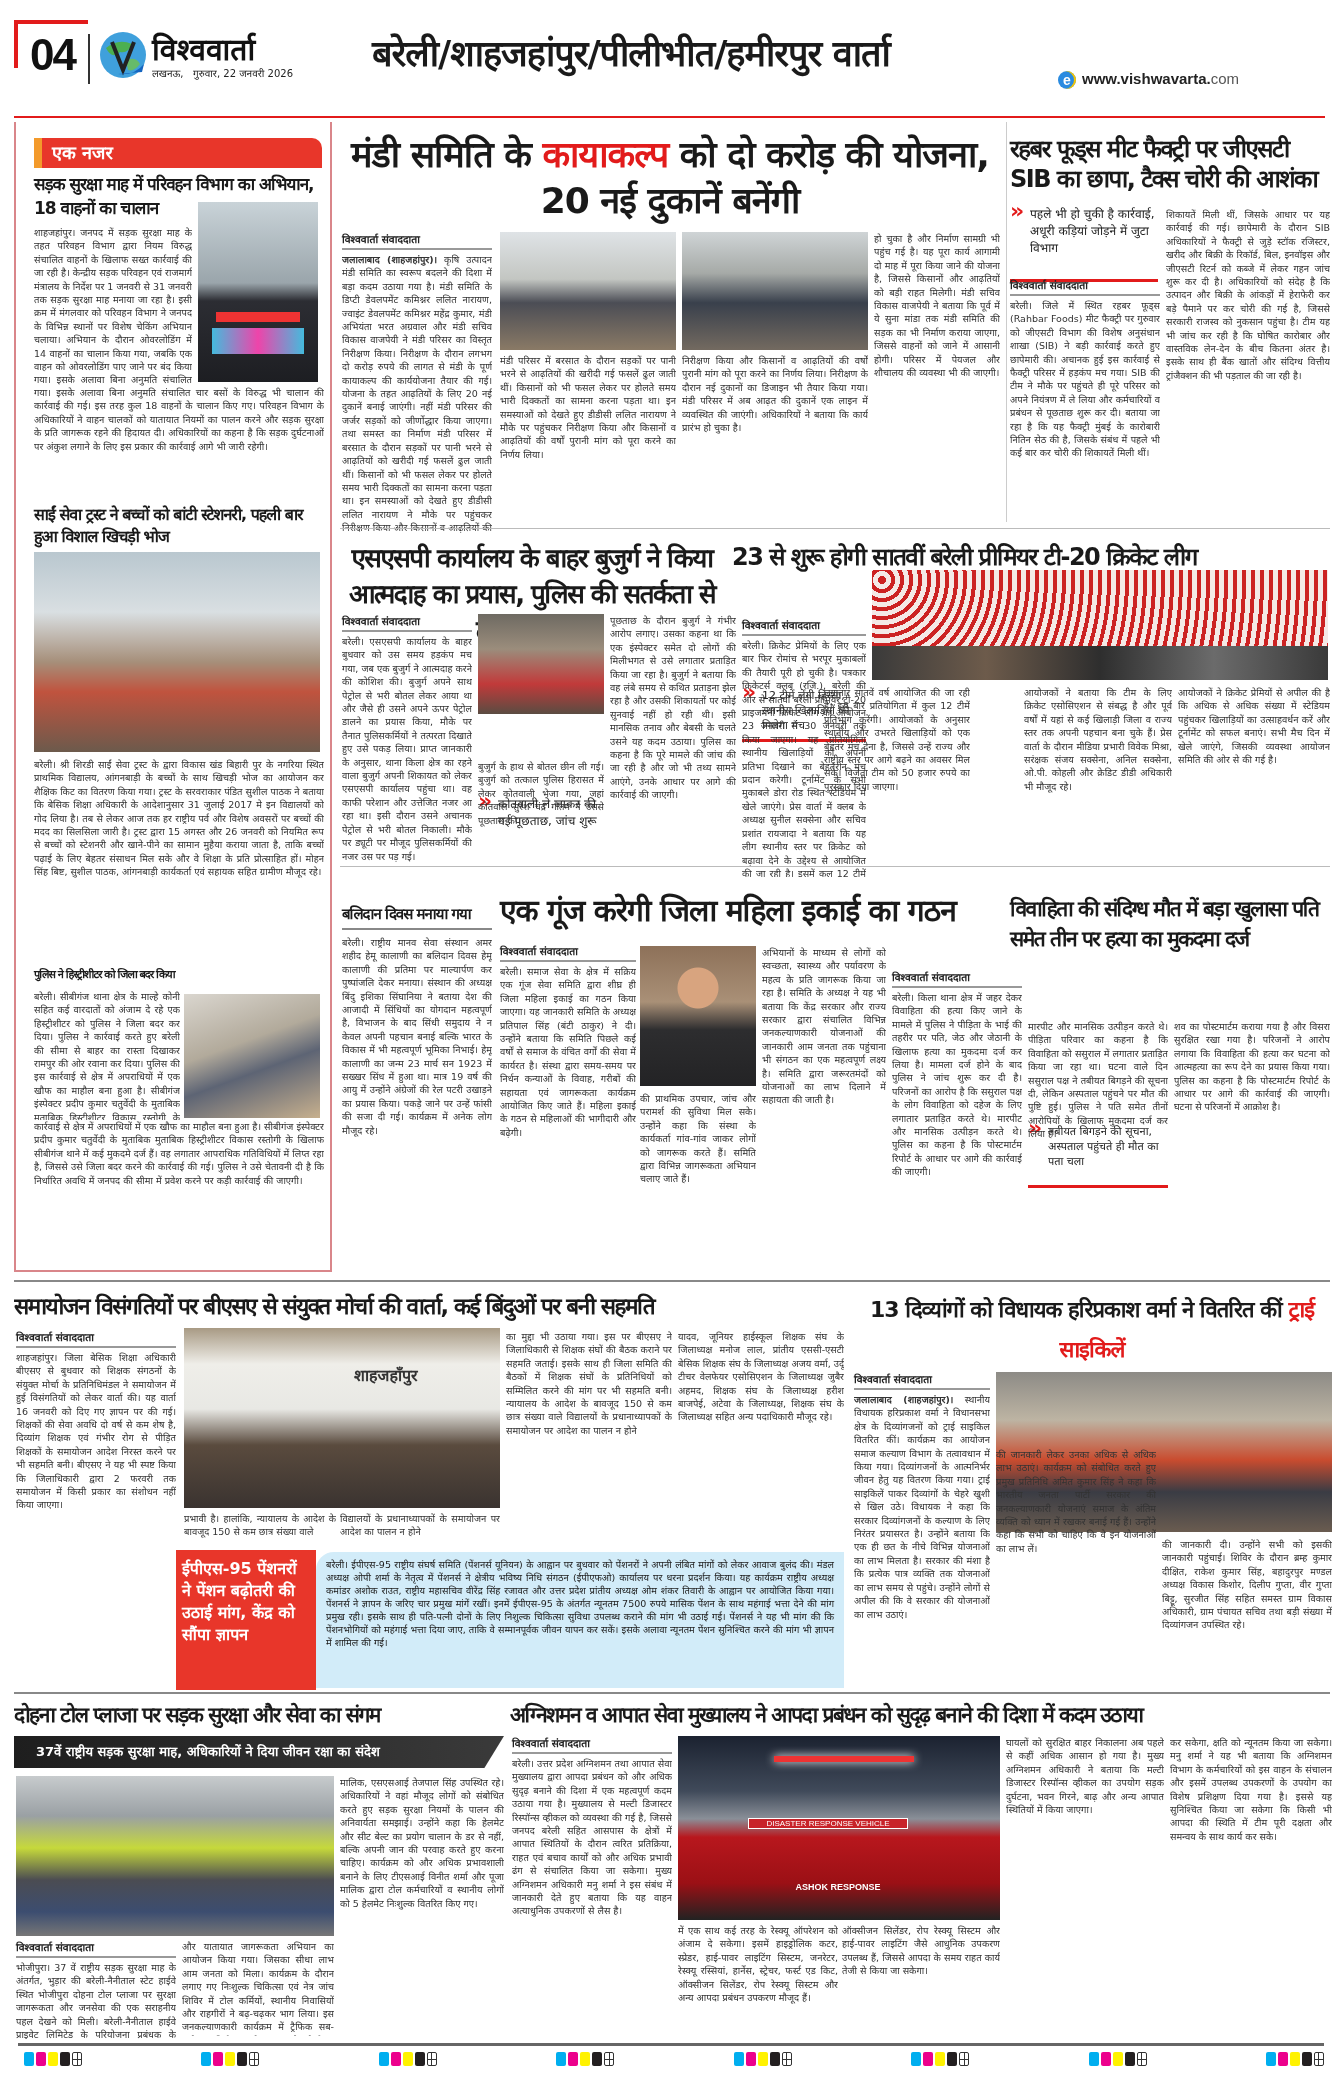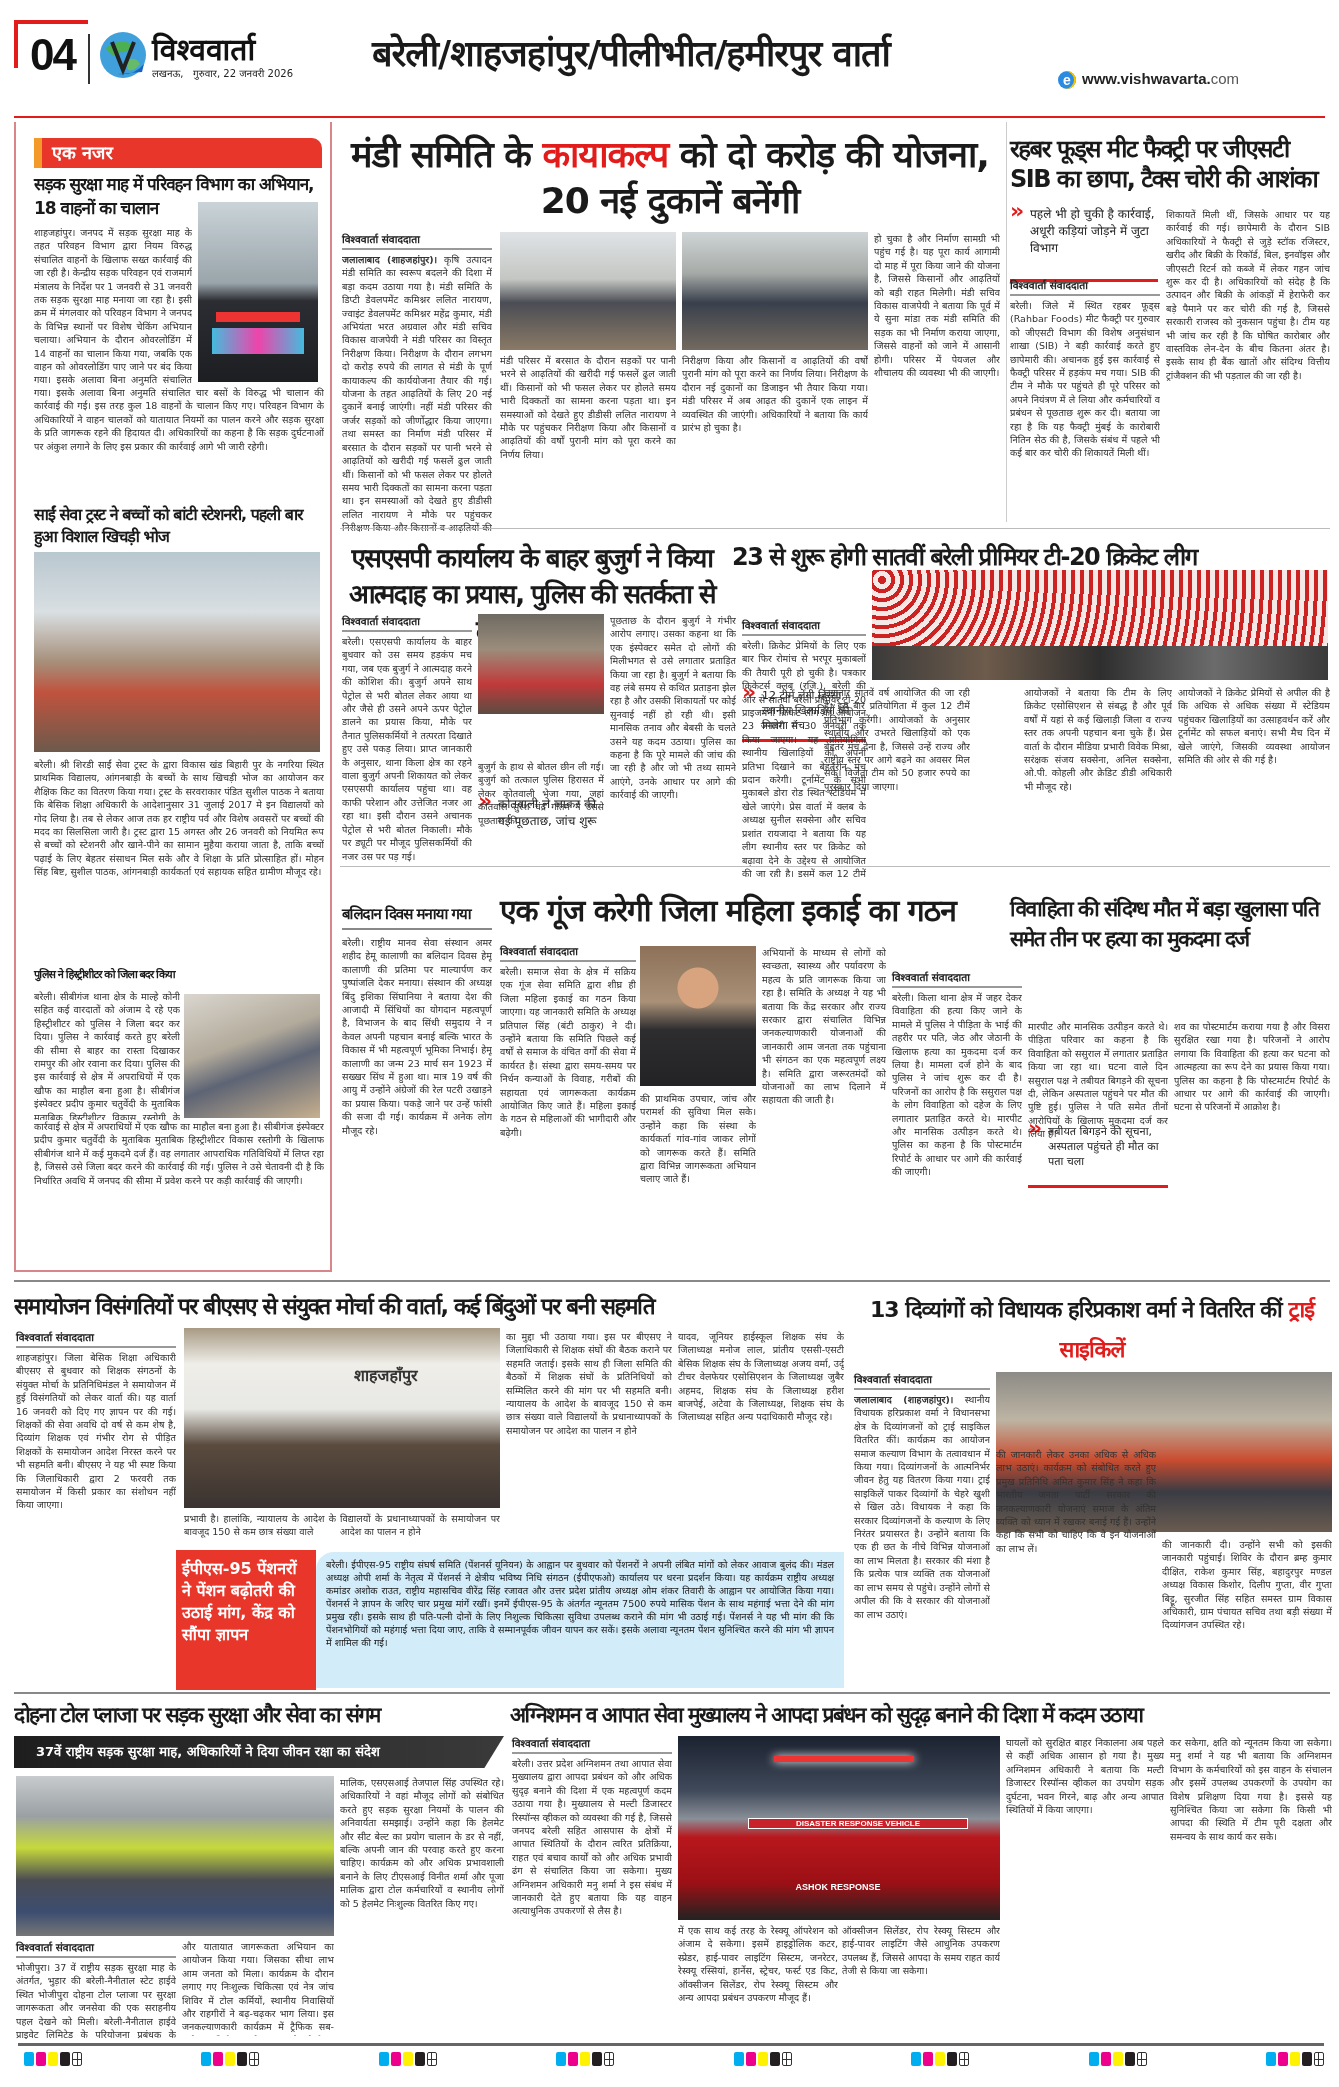--- a/index.html
+++ b/index.html
@@ -168,21 +168,21 @@
   <div class="txt" style="height:78px">भोजीपुरा। 37 वें राष्ट्रीय सड़क सुरक्षा माह के अंतर्गत, भुड़ार की बरेली-नैनीताल स्टेट हाईवे स्थित भोजीपुरा दोहना टोल प्लाजा पर सुरक्षा जागरूकता और जनसेवा की एक सराहनीय पहल देखने को मिली। बरेली-नैनीताल हाईवे प्राइवेट लिमिटेड के परियोजना प्रबंधक के कुशल नेतृत्व में आयोजित इस कार्यक्रम में निःशुल्क चिकित्सा शिविर</div>
 </div>
 <div class="abs txt" style="left:182px;top:1940px;width:152px;height:96px">और यातायात जागरूकता अभियान का आयोजन किया गया। जिसका सीधा लाभ आम जनता को मिला। कार्यक्रम के दौरान लगाए गए निःशुल्क चिकित्सा एवं नेत्र जांच शिविर में टोल कर्मियों, स्थानीय निवासियों और राहगीरों ने बढ़-चढ़कर भाग लिया। इस जनकल्याणकारी कार्यक्रम में ट्रैफिक सब-इंस्पेक्टर विनीत शर्मा, एसएचओ भोजीपुरा राजीव कुमार, टीएसआई पूजा</div>
 
 <div class="abs hd" style="left:510px;top:1700px;width:822px;font-size:21px;line-height:30px;letter-spacing:-1.5px;white-space:nowrap;overflow:hidden">अग्निशमन व आपात सेवा मुख्यालय ने आपदा प्रबंधन को सुदृढ़ बनाने की दिशा में कदम उठाया</div>
 <div class="abs" style="left:512px;top:1736px;width:160px">
   <div class="by">विश्ववार्ता संवाददाता</div>
   <div class="txt" style="height:278px">बरेली। उत्तर प्रदेश अग्निशमन तथा आपात सेवा मुख्यालय द्वारा आपदा प्रबंधन को और अधिक सुदृढ़ बनाने की दिशा में एक महत्वपूर्ण कदम उठाया गया है। मुख्यालय से मल्टी डिजास्टर रिस्पॉन्स व्हीकल को व्यवस्था की गई है, जिससे जनपद बरेली सहित आसपास के क्षेत्रों में आपात स्थितियों के दौरान त्वरित प्रतिक्रिया, राहत एवं बचाव कार्यों को और अधिक प्रभावी ढंग से संचालित किया जा सकेगा। मुख्य अग्निशमन अधिकारी मनु शर्मा ने इस संबंध में जानकारी देते हुए बताया कि यह वाहन अत्याधुनिक उपकरणों से लैस है।</div>
 </div>
 <div class="abs" style="left:678px;top:1736px;width:322px;height:184px;background:linear-gradient(180deg,#1b2230 0%,#404a5a 30%,#8a8f98 45%,#b8171d 55%,#9b1015 80%,#222 100%);overflow:hidden">
-  <div style="position:absolute;left:70px;top:82px;width:220px;text-align:center;font-size:8px;font-weight:bold;color:#fff;background:#c8232a;border:1px solid #fff;font-family:'Liberation Sans',sans-serif">DISASTER RESPONSE VEHICLE</div>
+  <div style="position:absolute;left:70px;top:82px;width:160px;text-align:center;font-size:8px;font-weight:normal;color:#fff;background:#c8232a;border:1px solid #fff;font-family:'Liberation Sans',sans-serif">DISASTER RESPONSE VEHICLE</div>
   <div style="position:absolute;left:100px;top:146px;width:120px;text-align:center;font-size:9px;font-weight:bold;color:#fff;font-family:'Liberation Sans',sans-serif">ASHOK RESPONSE</div>
   <div style="position:absolute;left:96px;top:20px;width:140px;height:6px;background:#e33;box-shadow:0 0 10px #fff"></div>
 </div>
 <div class="abs txt" style="left:678px;top:1924px;width:160px;height:90px">में एक साथ कई तरह के रेस्क्यू ऑपरेशन को अंजाम दे सकेगा। इसमें हाइड्रोलिक कटर, स्प्रेडर, हाई-पावर लाइटिंग सिस्टम, जनरेटर, रेस्क्यू रस्सियां, हार्नेस, स्ट्रेचर, फर्स्ट एड किट, ऑक्सीजन सिलेंडर, रोप रेस्क्यू सिस्टम और अन्य आपदा प्रबंधन उपकरण मौजूद हैं।</div>
 <div class="abs txt" style="left:842px;top:1924px;width:158px;height:90px">ऑक्सीजन सिलेंडर, रोप रेस्क्यू सिस्टम और हाई-पावर लाइटिंग जैसे आधुनिक उपकरण उपलब्ध हैं, जिससे आपदा के समय राहत कार्य तेजी से किया जा सकेगा।</div>
 <div class="abs txt" style="left:1006px;top:1736px;width:158px;height:278px">घायलों को सुरक्षित बाहर निकालना अब पहले से कहीं अधिक आसान हो गया है। मुख्य अग्निशमन अधिकारी ने बताया कि मल्टी डिजास्टर रिस्पॉन्स व्हीकल का उपयोग सड़क दुर्घटना, भवन गिरने, बाढ़ और अन्य आपात स्थितियों में किया जाएगा।</div>
 <div class="abs txt" style="left:1170px;top:1736px;width:162px;height:278px">कर सकेगा, क्षति को न्यूनतम किया जा सकेगा। मनु शर्मा ने यह भी बताया कि अग्निशमन विभाग के कर्मचारियों को इस वाहन के संचालन और इसमें उपलब्ध उपकरणों के उपयोग का विशेष प्रशिक्षण दिया गया है। इससे यह सुनिश्चित किया जा सकेगा कि किसी भी आपदा की स्थिति में टीम पूरी दक्षता और समन्वय के साथ कार्य कर सके।</div>
 
 <div class="abs" style="left:18px;top:2043px;width:1306px;height:3px;background:#666"></div>
 <div class="abs" id="color-bar" style="left:24px;top:2052px;width:1300px;height:16px;display:flex;justify-content:space-between">

